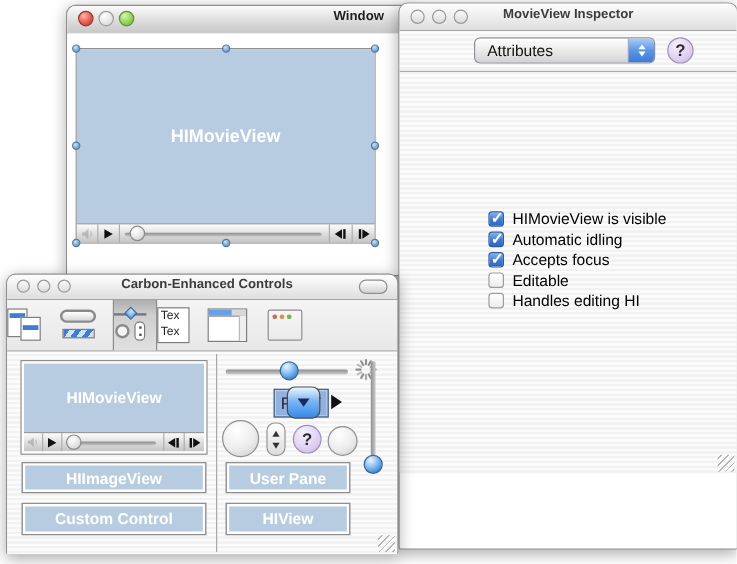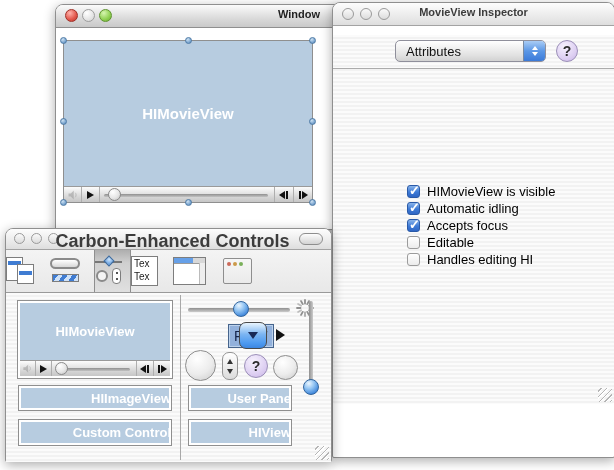--- a/index.html
+++ b/index.html
@@ -78,21 +78,21 @@
   .pal-toolbar{position:relative;height:42px;border-bottom:1px solid #9a9a9a;
                background:linear-gradient(#f4f4f4,#e8e8e8);display:flex;}
   .tool-cell{position:relative;height:100%;display:flex;align-items:center;justify-content:flex-start;}
   .tool-cell.sel{background:linear-gradient(#aeaeae,#cfcfcf 30%,#e0e0e0);
                  border-left:1px solid #8e8e8e;border-right:1px solid #8e8e8e;}
   .pill{position:absolute;right:8px;top:4px;width:24px;height:12px;border-radius:7px;box-sizing:border-box;
         border:1px solid #8e8e8e;background:linear-gradient(#fdfdfd,#d3d3d3);}
   .pal-main{position:relative;height:169px;}
   .pal-divider{position:absolute;left:174px;top:2px;bottom:2px;width:1px;background:#a8a8a8;}
   .pbox{position:absolute;box-sizing:border-box;background:#b7cce0;border:1px solid #8f8f8f;
-        box-shadow:inset 0 0 0 2px #fff;display:flex;align-items:center;justify-content:flex-end;}
+        box-shadow:inset 0 0 0 2px #fff;display:flex;align-items:center;justify-content:center;}
   .pbox span{color:#fff;font-weight:bold;font-size:13px;}
   .preview{position:absolute;box-sizing:border-box;border:1px solid #8f8f8f;background:#fff;
            display:flex;flex-direction:column;padding:2px;}
   .hsl-track{position:absolute;height:4px;border-radius:2px;background:linear-gradient(#8f8f8f,#cbcbcb);}
   .vsl-track{position:absolute;width:4px;border-radius:2px;background:linear-gradient(90deg,#8f8f8f,#cbcbcb);}
   .pictbtn{position:absolute;box-sizing:border-box;background:#92b1dc;border:1px solid #46648c;
            box-shadow:inset 0 0 0 1px #bcd2ec;display:flex;align-items:center;justify-content:center;
            font-size:14px;font-weight:normal;letter-spacing:.5px;color:#13234a;margin-left:40px;}
   .bevelpop{position:absolute;box-sizing:border-box;border-radius:7px;border:1px solid #4a4a4a;
             background:linear-gradient(#e9f5fe,#7cb5f2 45%,#4d9af0 80%,#3c86e0);
@@ -192,21 +192,21 @@
     </div>
   </div>
 
   <div class="win" style="left:332px;top:2px;width:281px;height:454px;">
     <div class="titlebar inactive">
       <span class="hollow" style="left:9px;"></span>
       <span class="hollow" style="left:27px;"></span>
       <span class="hollow" style="left:45px;"></span>
       <span class="title center dim">MovieView Inspector</span>
     </div>
-    <div class="pin" style="position:relative;height:369px;border-radius:0 0 2px 2px;margin-top:9px;">
+    <div class="pin" style="position:relative;height:369px;border-radius:0 0 2px 2px;">
       <div style="position:relative;height:33px;border-bottom:1px solid #ababab;">
         <div class="popup" style="left:62px;top:5px;width:151px;">
           <span class="popup-label">Attributes</span>
           <span class="popup-cap">
               <i class="cap-up"></i>
               <i class="cap-dn"></i>
             </span>
         </div>
         <div class="helpbtn" style="left:223px;top:5px;width:22px;height:22px;font-size:14px;line-height:21px;">?</div>
       </div>
@@ -234,21 +234,21 @@
 
       <div class="grip"></div>
     </div>
   </div>
 
   <div class="win" style="left:5px;top:228px;width:325px;height:232px;">
     <div class="titlebar inactive" style="height:20px;">
       <span class="hollow" style="left:8px;top:4px;width:11px;height:11px;"></span>
       <span class="hollow" style="left:25px;top:4px;width:11px;height:11px;"></span>
       <span class="hollow" style="left:42px;top:4px;width:11px;height:11px;"></span>
-      <span class="title center dim" style="top:2px;font-size:18px;padding-left:8px;">Carbon-Enhanced Controls</span>
+      <span class="title center dim" style="top:2px;font-size:11px;padding-left:8px;">Carbon-Enhanced Controls</span>
       <span class="pill"></span>
     </div>
 
     <div class="pal-toolbar">
       <div class="tool-cell" style="width:44px;">
         <span class="ic ic-lists">
             <span class="r1">
               <b></b>
             </span>
             <span class="r2">

